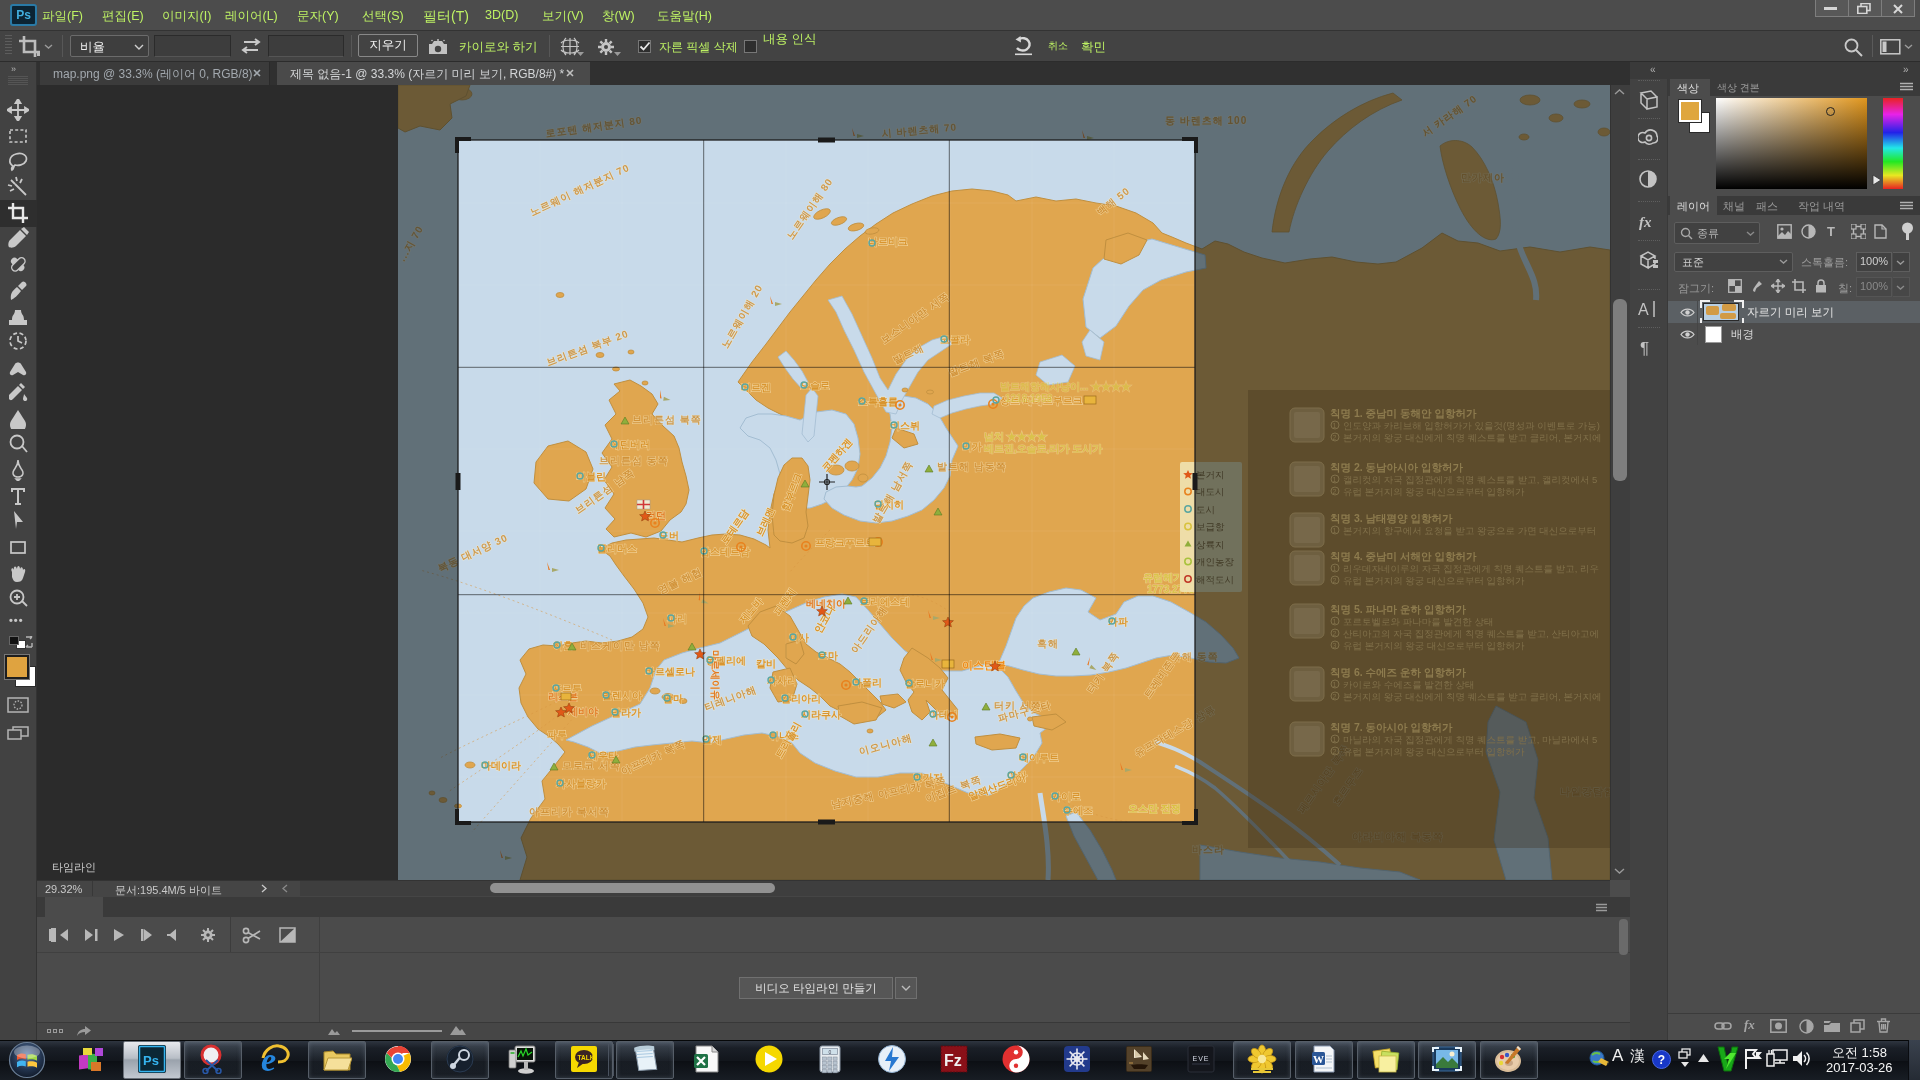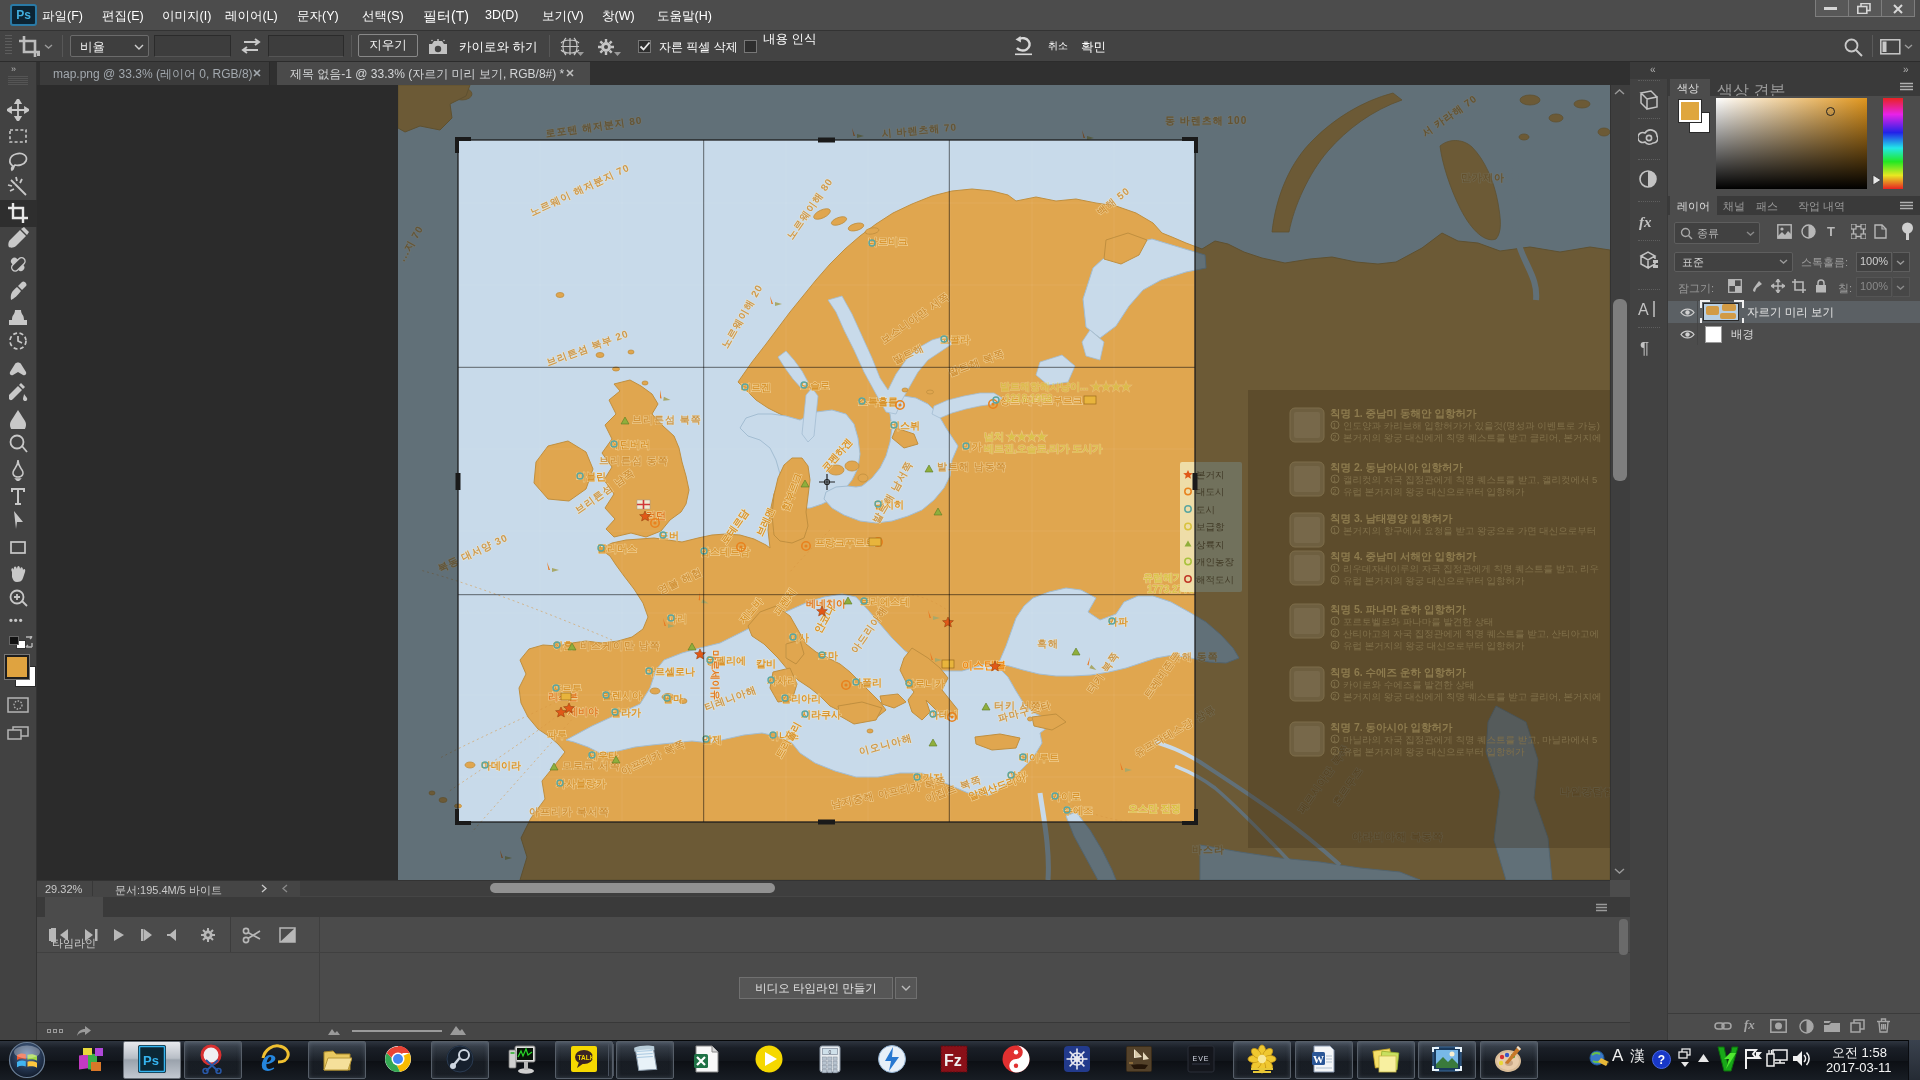--- a/index.html
+++ b/index.html
@@ -1,17 +1,17 @@
 <!DOCTYPE html>
 <html><head><meta charset="utf-8"><style>
 *{margin:0;padding:0;box-sizing:border-box}
 html,body{width:1920px;height:1080px;overflow:hidden;background:#4c4c4c;
  font-family:"Liberation Sans",sans-serif}
 .a{position:absolute}
-.tx{position:absolute;white-space:nowrap;color:#ffffff;font-size:13px}
+.tx{position:absolute;white-space:nowrap;color:#bef264;font-size:13px}
 svg{display:block}
 </style></head><body>
 <div class="a" style="left:0;top:0;width:1920px;height:30px;background:#4c4c4c"></div>
 <div class="a" style="left:10px;top:4px;width:27px;height:22px;background:#0c2433;border:2px solid #2a7aa6;border-radius:3px;color:#41aede;font-size:12px;font-weight:bold;text-align:center;line-height:18px">Ps</div>
 <div class="tx" style="left:42px;top:8px;font-size:12.5px">파일(F)</div>
 <div class="tx" style="left:102px;top:8px;font-size:12.5px">편집(E)</div>
 <div class="tx" style="left:162px;top:8px;font-size:12.5px">이미지(I)</div>
 <div class="tx" style="left:225px;top:8px;font-size:12.5px">레이어(L)</div>
 <div class="tx" style="left:297px;top:8px;font-size:12.5px">문자(Y)</div>
 <div class="tx" style="left:362px;top:8px;font-size:12.5px">선택(S)</div>
@@ -273,21 +273,21 @@
 <svg class="a" style="left:1614px;top:89px" width="11" height="7" viewBox="0 0 11 7">
     <path d="M1 5 L5.5 1 L10 5" stroke="#999" stroke-width="1.4" fill="none"></path>
   </svg>
 <svg class="a" style="left:1614px;top:868px" width="11" height="7" viewBox="0 0 11 7">
     <path d="M1 1 L5.5 5 L10 1" stroke="#999" stroke-width="1.4" fill="none"></path>
   </svg>
 <div class="a" style="left:1613px;top:299px;width:14px;height:182px;background:#7d7d7d;border-radius:6px"></div>
 <div class="a" style="left:37px;top:897px;width:1593px;height:143px;background:#3a3a3a"></div>
 <div class="a" style="left:37px;top:917px;width:1593px;height:105px;background:#4b4b4b"></div>
 <div class="a" style="left:45px;top:897px;width:58px;height:20px;background:#4b4b4b"></div>
-<div class="tx" style="left:52px;top:936px;font-size:11px;color:#cdcdcd">타임라인</div>
+<div class="tx" style="left:52px;top:860px;font-size:11px;color:#cdcdcd">타임라인</div>
 <svg class="a" style="left:1596px;top:903px" width="11" height="9" viewBox="0 0 11 9">
     <g stroke="#9a9a9a" stroke-width="1.3">
       <path d="M0 1.5 H11 M0 4.5 H11 M0 7.5 H11"></path>
     </g>
   </svg>
 <svg class="a" style="left:48px;top:925px" width="280" height="20" viewBox="0 0 280 20">
     <g fill="#b8b8b8">
       <path d="M2 4 V16 M4 4 H7 V16 H4 Z" stroke="#b8b8b8" stroke-width="2"></path>
       <path d="M12 10 L20 4 V16 Z"></path>
       <path d="M37 4 L45 10 L37 16 Z M47 4 H49.5 V16 H47 Z"></path>
@@ -374,21 +374,21 @@
 <svg class="a" style="left:1638px;top:299px" width="20" height="20" viewBox="0 0 20 20">
     <text x="0" y="16" font-size="16px" fill="#c3c3c3" font-family="Liberation Sans">A</text>
     <path d="M16 2 V18" stroke="#c3c3c3" stroke-width="1.5"></path>
   </svg>
 <svg class="a" style="left:1638px;top:337px" width="20" height="20" viewBox="0 0 20 20">
     <text x="2" y="17" font-size="17px" fill="#c3c3c3" font-family="Liberation Sans">¶</text>
   </svg>
 <div class="a" style="left:1668px;top:79px;width:252px;height:17px;background:#3a3a3a"></div>
 <div class="a" style="left:1670px;top:79px;width:40px;height:17px;background:#4c4c4c"></div>
 <div class="tx" style="left:1677px;top:81px;font-size:11px;color:#dbdbdb">색상</div>
-<div class="tx" style="left:1717px;top:81px;font-size:16px;color:#9a9a9a">색상 견본</div>
+<div class="tx" style="left:1717px;top:81px;font-size:10px;color:#9a9a9a">색상 견본</div>
 <svg class="a" style="left:1900px;top:82px" width="13" height="9" viewBox="0 0 13 9">
     <g stroke="#b0b0b0" stroke-width="1.3">
       <path d="M0 1.5 H13 M0 4.5 H13 M0 7.5 H13"></path>
     </g>
   </svg>
 <div class="a" style="left:1668px;top:96px;width:252px;height:100px;background:#4c4c4c"></div>
 <div class="a" style="left:1689px;top:112px;width:21px;height:21px;background:#fff;border:1px solid #2a2a2a"></div>
 <div class="a" style="left:1679px;top:100px;width:22px;height:22px;background:#dfa63e;border:2px solid #fff;outline:1px solid #2a2a2a"></div>
 <div class="a" style="left:1716px;top:98px;width:151px;height:91px;background:linear-gradient(to right,#fff,#e0961e)"></div>
 <div class="a" style="left:1716px;top:98px;width:151px;height:91px;background:linear-gradient(to bottom,rgba(0,0,0,0),#000)"></div>
@@ -1230,13 +1230,13 @@
       <path d="M15 12 V15 M10 15 H20"></path>
     </g>
     <rect x="2" y="6" width="7" height="12" fill="#14181e" stroke="#f0f0f0" stroke-width="1.5"></rect>
     <path d="M4 2 V6 M6.5 2 V6" stroke="#f0f0f0" stroke-width="1.3"></path>
   </svg>
 <svg class="a" style="left:1792px;top:1049px" width="18" height="19" viewBox="0 0 18 19">
     <path d="M1 7 H5 L10 2 V17 L5 12 H1 Z" fill="#f0f0f0"></path>
     <path d="M12 6 C14 8 14 11 12 13 M14.5 3.5 C18 7 18 12 14.5 16" stroke="#f0f0f0" stroke-width="1.6" fill="none"></path>
   </svg>
 <div class="tx" style="left:1832px;top:1044px;font-size:13px;color:#f5f5f5">오전 1:58</div>
-<div class="tx" style="left:1826px;top:1060px;font-size:13px;color:#f5f5f5">2017-03-11</div>
+<div class="tx" style="left:1826px;top:1060px;font-size:13px;color:#f5f5f5">2017-03-26</div>
 <div class="a" style="left:1908px;top:1040px;width:12px;height:40px;background:linear-gradient(180deg,#3a424e,#252b34);border-left:1px solid #0a0c10"></div>
 </body></html>

